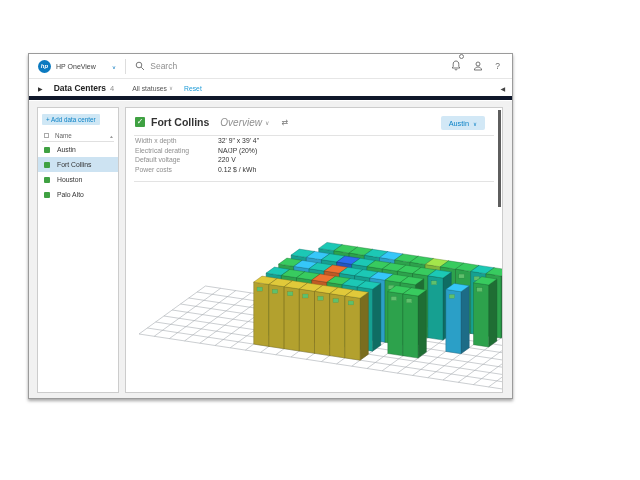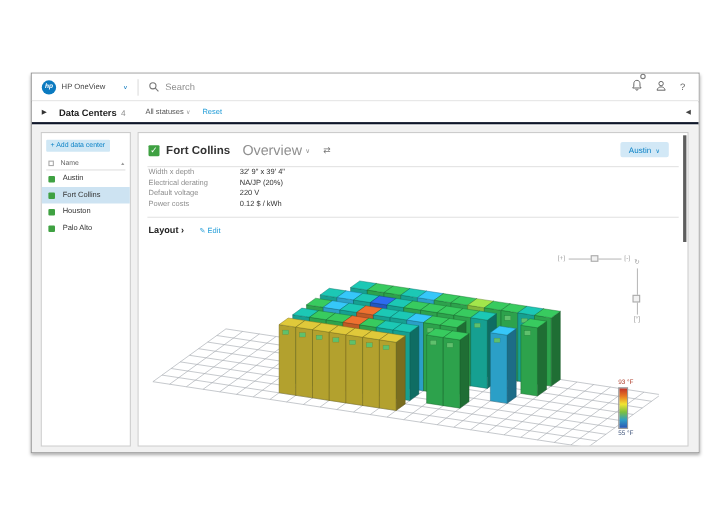--- a/index.html
+++ b/index.html
@@ -1,36 +1,36 @@
 <!DOCTYPE html>
 <html><head>
 <meta charset="utf-8">
 <style>
   * { margin:0; padding:0; box-sizing:border-box; }
   html,body { width:640px; height:480px; background:#fff; font-family:"Liberation Sans",sans-serif; }
-  .window { position:absolute; left:28px; top:66px; width:608px; height:346px;
+  .window { position:absolute; left:28px; top:53px; width:485px; height:346px;
             background:#fff; border:1px solid #9b9b9b; box-shadow:0 2px 3px rgba(0,0,0,.35); }
   
   .topbar { position:absolute; left:0; top:0; right:0; height:25px; background:#fff;
             border-bottom:1px solid #e6e6e6; display:flex; align-items:center; }
   .hp-logo { width:13px; height:13px; border-radius:50%; background:#0b7ac0; color:#fff;
              font-size:6px; font-style:italic; font-weight:bold; display:flex; align-items:center;
              justify-content:center; margin-left:9px; }
   .brand { font-size:7px; color:#444; margin-left:5px; }
   .brand-chev { font-size:6px; color:#0b7ac0; margin-left:16px; transform:scaleY(.8); }
   .vdiv { width:1px; height:15px; background:#ddd; margin:0 9px; }
   .search-ph { font-size:8.5px; color:#8f8f8f; margin-left:5px; }
   .top-icons { margin-left:auto; display:flex; align-items:center; gap:12px; margin-right:12px; }
   .help-glyph { font-size:8.5px; color:#666; }
   .bell-wrap { position:relative; }
   .bell-badge { position:absolute; right:-3px; top:-3px; width:5px; height:5px; border-radius:50%;
                 background:#fff; border:1px solid #7a7a7a; }
   
   .subbar { position:absolute; left:0; top:26px; right:0; height:20px; background:#fff;
-            border-bottom:2px solid #0f172a; display:flex; align-items:center;text-align:center; }
+            border-bottom:4px solid #0f172a; display:flex; align-items:center;text-align:center; }
   .expand-arrow { font-size:6px; color:#333; margin-left:9px; }
   .dc-title { font-size:8.5px; font-weight:bold; color:#222; margin-left:11px; }
   .dc-count { font-size:7.5px; color:#8d8d8d; margin-left:4px; }
   .filter { font-size:6.8px; color:#555; margin-left:18px; }
   .filter-chev { font-size:5.5px; color:#999; margin-left:2px; }
   .reset-link { font-size:6.8px; color:#1e9bd7; margin-left:11px; }
   .collapse-arrow { margin-left:auto; margin-right:7px; font-size:6px; color:#444; }
   
   .content { position:absolute; left:0; top:47px; right:0; bottom:0; background:#f1f1f1; }
   .sidebar { position:absolute; left:8px; top:6px; width:82px; bottom:5px; background:#fff;
@@ -45,21 +45,21 @@
             padding-left:6px; }
   .dc-row.selected { background:#cde3f2; }
   .status-sq { width:6px; height:6px; background:#3fa142; border-radius:1px; margin-right:7px; flex:0 0 auto; }
   
   .mainpanel { position:absolute; left:96px; top:6px; right:9px; bottom:5px; background:#fff;
                border:1px solid #ccc; overflow:hidden; }
   .mp-header { display:flex; align-items:center; padding:8px 10px 5px 9px; }
   .check-ic { width:10px; height:10px; background:#3fa142; border-radius:1px; color:#fff;
               font-size:8px; line-height:10px; text-align:center; }
   .mp-title { font-size:10.5px; font-weight:bold; color:#333; margin-left:6px; }
-  .view-sel { font-size:13px; color:#8f8f8f; margin-left:11px; }
+  .view-sel { font-size:10px; color:#8f8f8f; margin-left:11px;font-style:italic; }
   .view-chev { font-size:6px; color:#8f8f8f; margin-left:3px; }
   .related-ic { font-size:8px; color:#777; margin-left:12px; }
   .actions-btn { position:absolute; right:17px; top:8px; background:#d2e8f6; color:#0b82c6;
                  font-size:7.3px; padding:2.5px 8px; border-radius:2px; }
   .actions-btn .chev { font-size:5.5px; margin-left:4px; }
   .scroll-thumb { position:absolute; right:1px; top:2px; width:3px; height:97px; background:#5e5e5e; }
   .divider { border-top:1px solid #e3e3e3; margin:2px 8px 0 8px; }
   .sec-head { font-size:8.3px; font-weight:bold; color:#222; padding:6px 0 3px 9px; }
   .kv { display:flex; font-size:6.8px; line-height:9.6px; padding-left:9px; }
   .kv .k { width:83px; color:#8f8f8f; }
@@ -183,25 +183,20 @@
       <div class="kv">
         <span class="k">Default voltage</span>
         <span class="v">220 V</span>
       </div>
       <div class="kv">
         <span class="k">Power costs</span>
         <span class="v">0.12 $ / kWh</span>
       </div>
 
       <div class="divider" style="margin-top:7px"></div>
-      <div class="layout-head">
-        <span class="sec-head" style="padding:0">Layout ›</span>
-        <span class="edit-ic">✎</span>
-        <span class="edit-link">Edit</span>
-      </div>
 
       <svg id="layout3d" class="viewport" viewBox="0 0 470 179">
           <line x1="10" y1="118" x2="76.4" y2="70" stroke="#a8adb2" stroke-width="0.6"></line>
           <line x1="25.2" y1="120.3" x2="91.6" y2="72.3" stroke="#a8adb2" stroke-width="0.6"></line>
           <line x1="40.4" y1="122.6" x2="106.8" y2="74.6" stroke="#a8adb2" stroke-width="0.6"></line>
           <line x1="55.6" y1="124.9" x2="122" y2="76.9" stroke="#a8adb2" stroke-width="0.6"></line>
           <line x1="70.8" y1="127.2" x2="137.2" y2="79.2" stroke="#a8adb2" stroke-width="0.6"></line>
           <line x1="86" y1="129.5" x2="152.4" y2="81.5" stroke="#a8adb2" stroke-width="0.6"></line>
           <line x1="101.2" y1="131.8" x2="167.6" y2="83.8" stroke="#a8adb2" stroke-width="0.6"></line>
           <line x1="116.4" y1="134.1" x2="182.8" y2="86.1" stroke="#a8adb2" stroke-width="0.6"></line>

